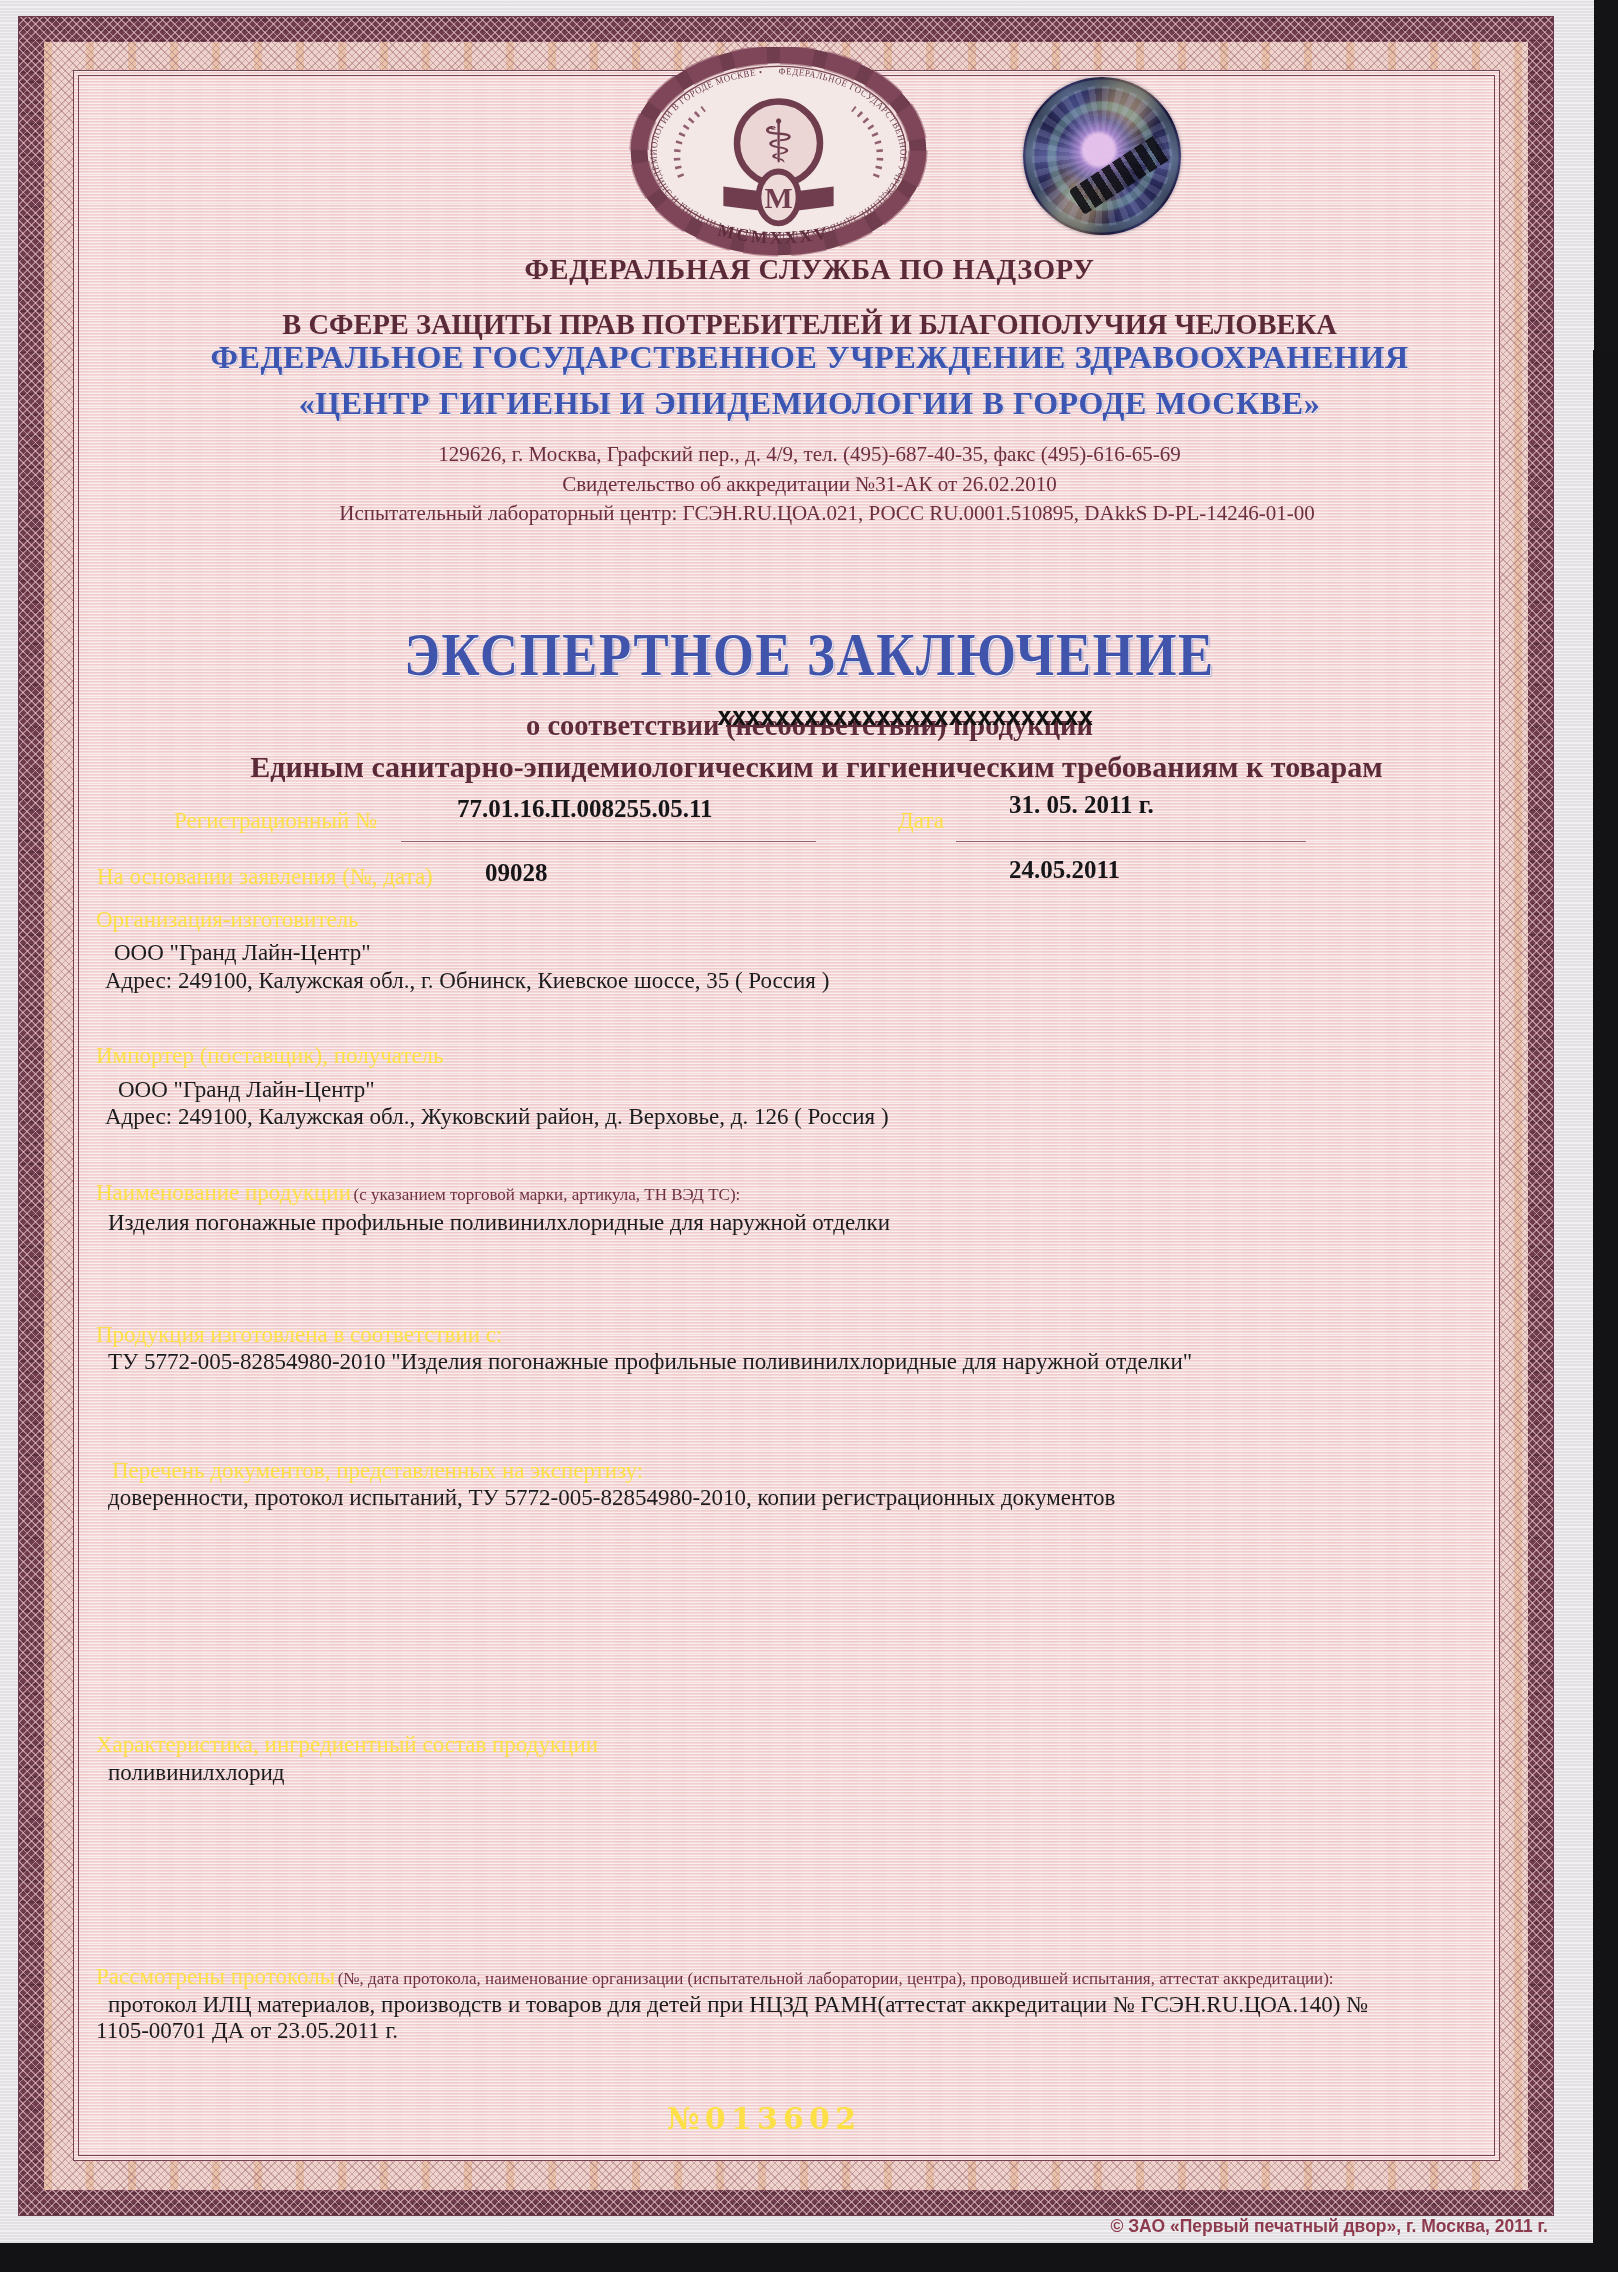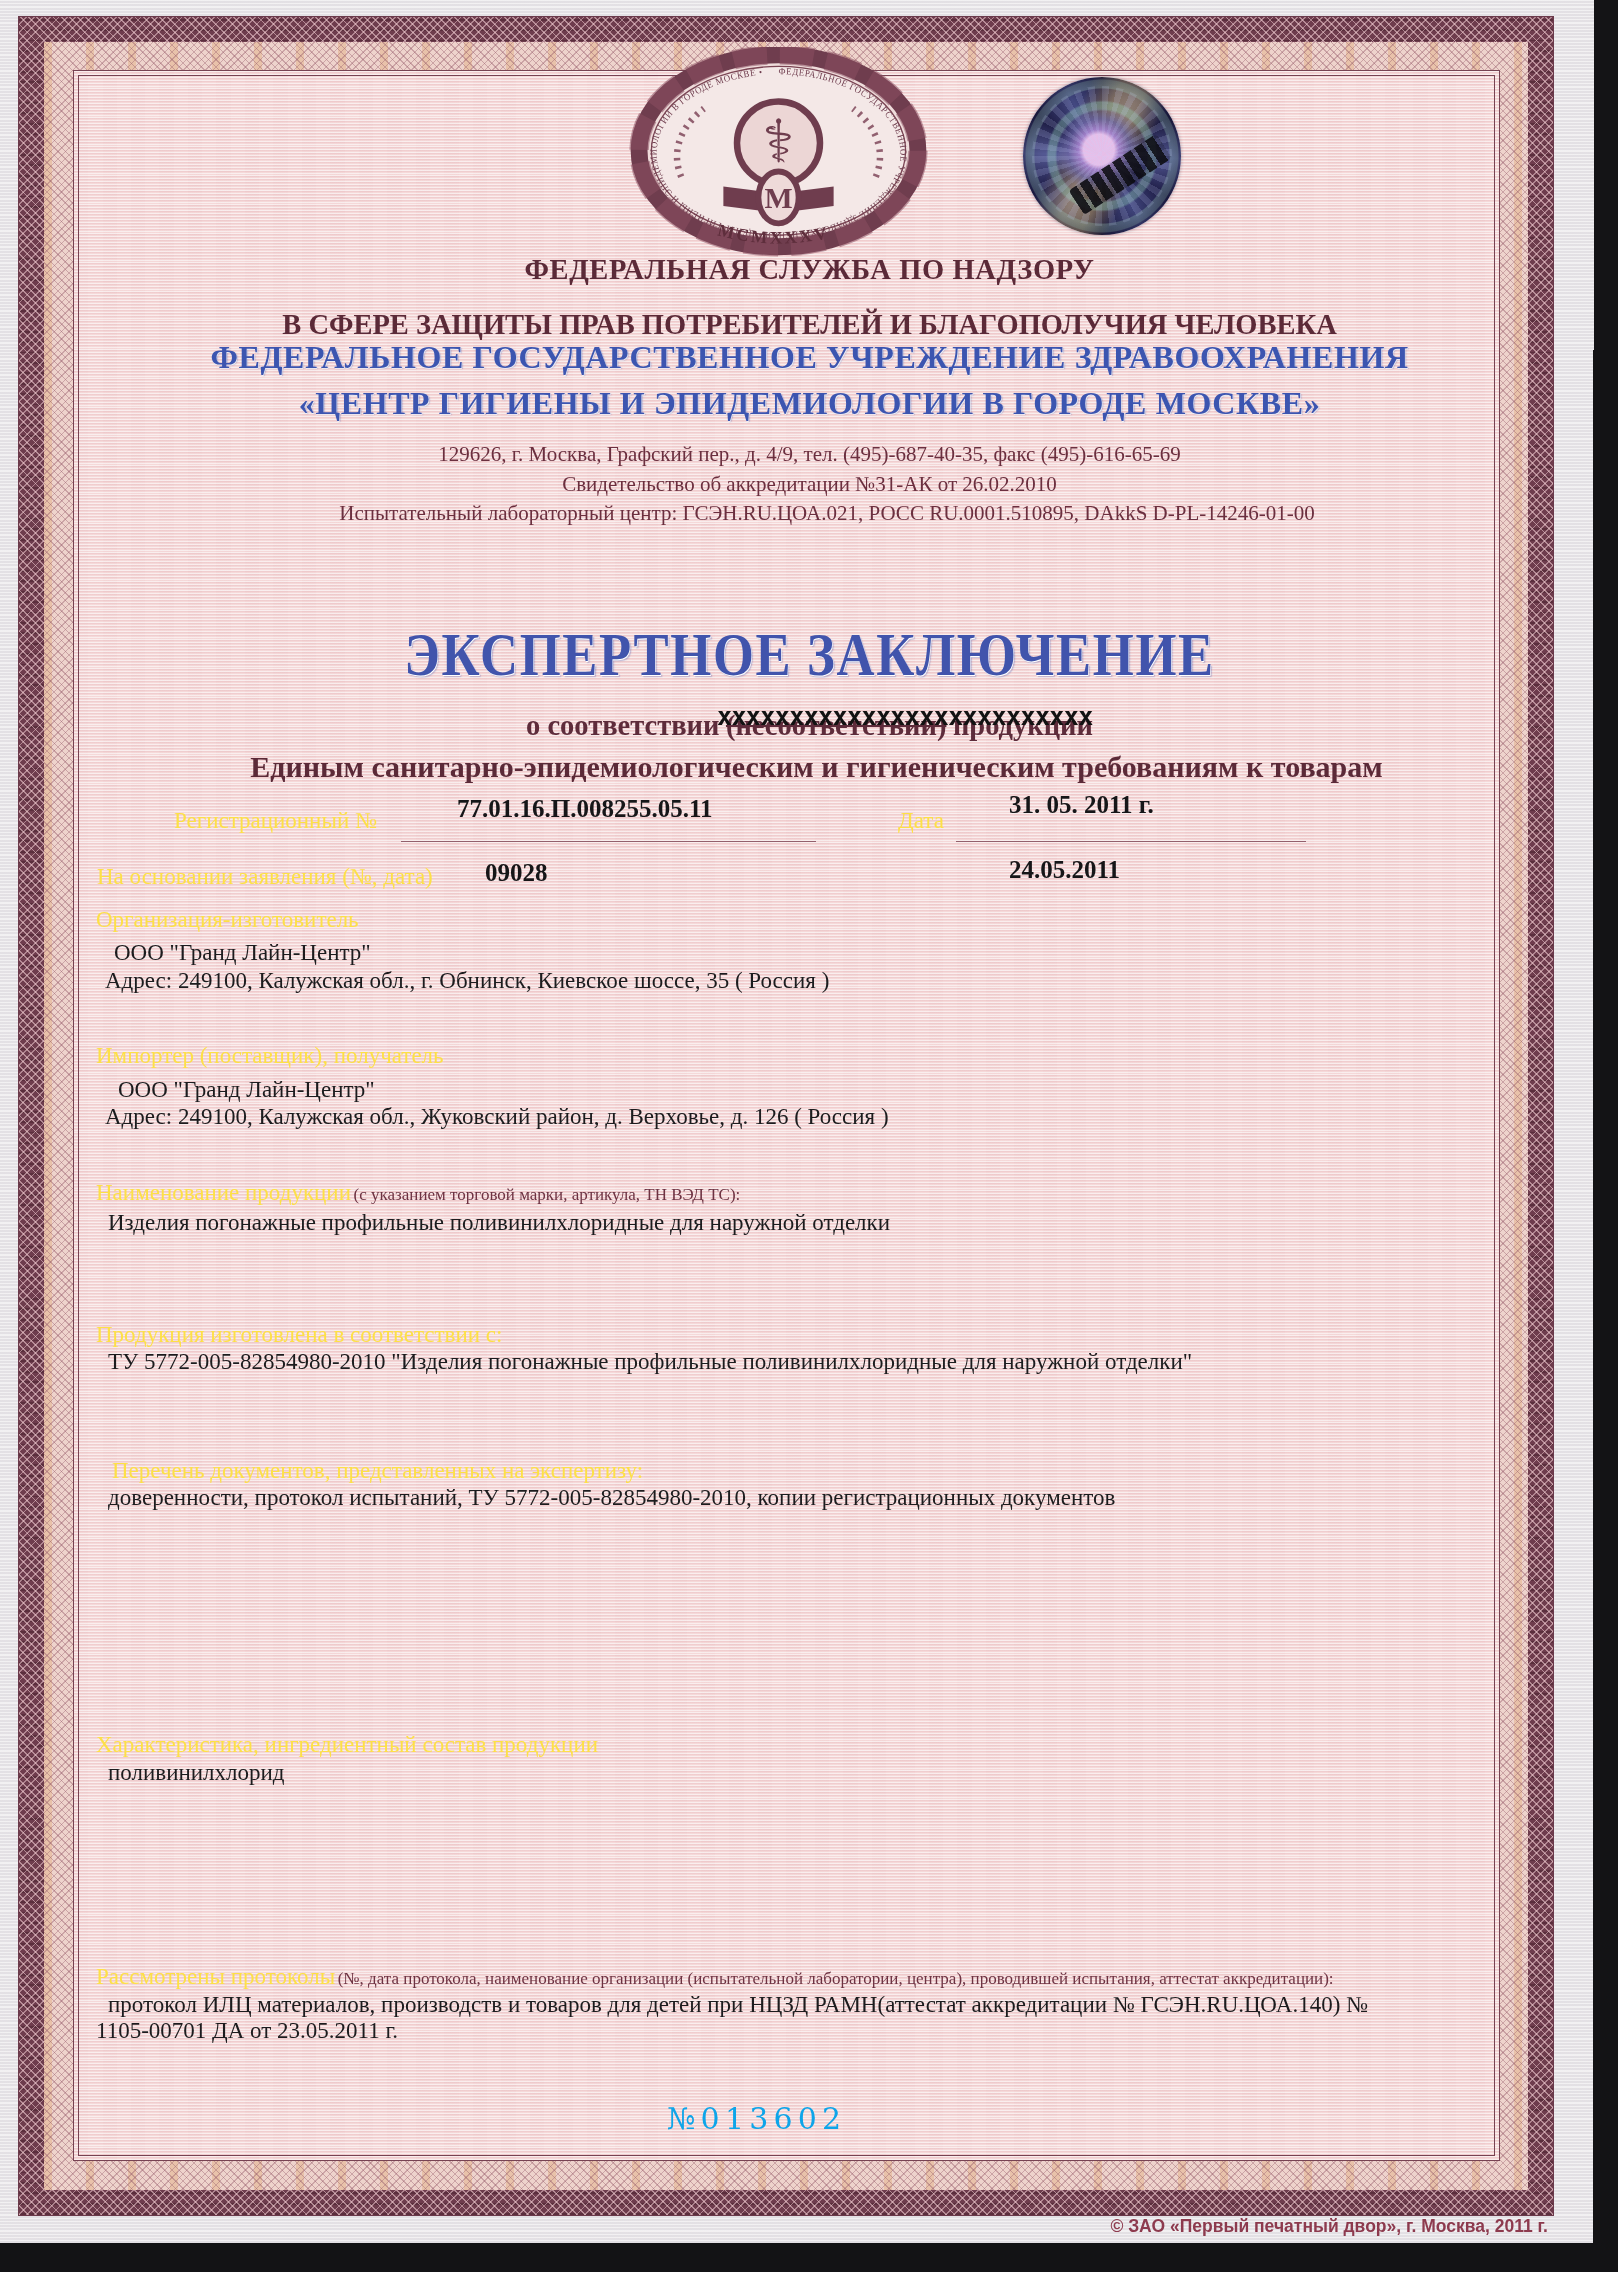--- a/index.html
+++ b/index.html
@@ -48,21 +48,21 @@
     transform:scaleX(.85);transform-origin:50% 50%;
     text-shadow:0.6px 0.6px 0 #ffffff, 1.9px 1.9px 1.3px rgba(65,84,172,.3);}
   .subtitle{font-size:28.5px;font-weight:bold;color:#5e2c3b;}
   .req{font-size:30px;font-weight:bold;color:#5b2a38;}
   .value{font-weight:bold;color:#161618;font-size:25px;}
   .uline{height:0;border-bottom:1.3px solid #93606c;}
   .struck{position:relative;display:inline-block;margin:0 6.5px;}
   .struck .word{text-decoration:line-through;}
   .xover{position:absolute;left:-9px;top:-7.8px;color:#121212;font-size:25px;font-weight:bold;
     letter-spacing:-0.6px;white-space:nowrap;font-family:"DejaVu Sans Mono",monospace;}
-  .serial{font-size:30px;font-weight:normal;color:#0ea5e9;letter-spacing:5.2px;font-family:"DejaVu Serif",serif;}
+  .serial{font-size:30px;font-weight:bold;color:#fde047;letter-spacing:5.2px;font-family:"DejaVu Serif",serif;}
   .footer{font-size:17.5px;font-weight:bold;color:#8d3a4e;font-family:"Liberation Sans","DejaVu Sans",sans-serif;}
 
   
   .holo{position:absolute;left:1023px;top:77px;width:158px;height:158px;border-radius:50%;
     background:
       radial-gradient(circle at 48% 46%, rgba(235,195,240,.95) 0 13%, rgba(165,130,210,.9) 17%, rgba(100,95,170,.65) 26%, rgba(40,40,90,0) 36%),
       radial-gradient(circle at 50% 50%, rgba(0,0,0,0) 0 40%, rgba(150,215,185,.35) 42% 48%, rgba(0,0,0,0) 50% 60%, rgba(175,225,205,.3) 61% 68%, rgba(0,0,0,0) 69%),
       linear-gradient(115deg, rgba(0,0,0,0) 30%, rgba(208,172,98,.5) 44% 56%, rgba(0,0,0,0) 68%),
       conic-gradient(#262550,#474b86 28deg,#1f1e45 60deg,#555a97 92deg,#23224e 122deg,#42477f 150deg,#1d1c42 182deg,#4f5390 212deg,#232250 242deg,#565b96 272deg,#201f48 302deg,#454a84 332deg,#262550);
     box-shadow:inset 0 0 22px rgba(5,5,25,.6), 0 0 3.9px rgba(40,30,60,.4);}

